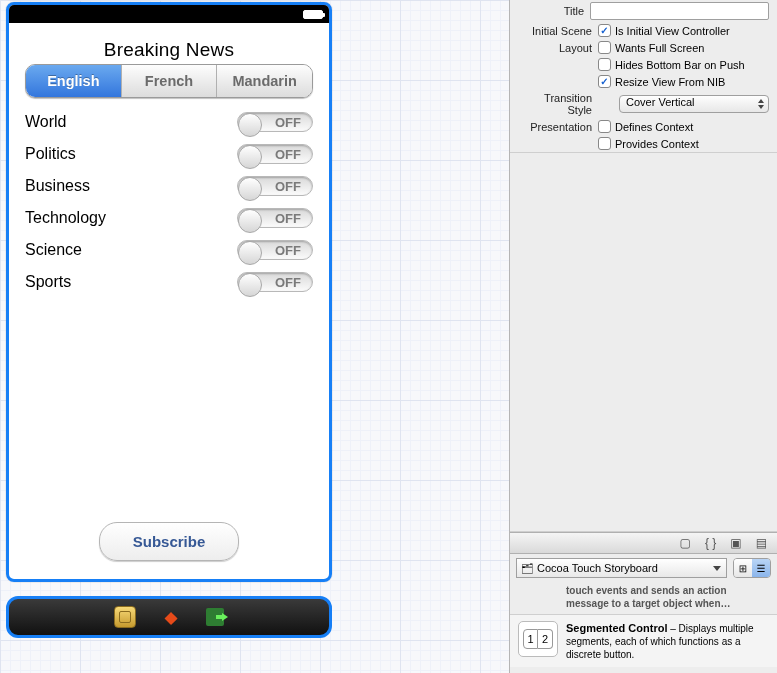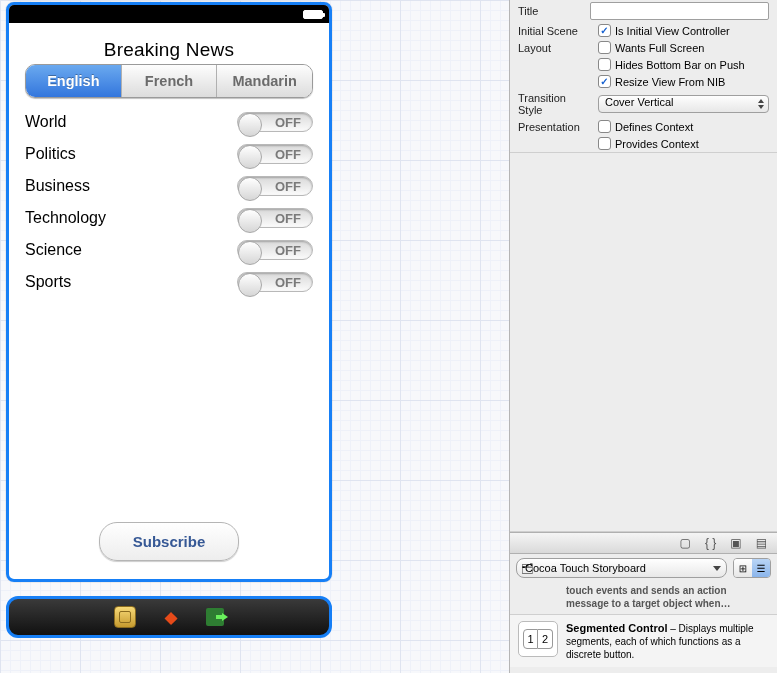--- a/index.html
+++ b/index.html
@@ -170,21 +170,21 @@
   border-left: 1px solid #b5b5b5;
   font-size: 11px;
 }
 .insp-row {
   display: flex;
   align-items: center;
   padding: 2px 8px;
 }
 .insp-label {
   width: 80px;
-  text-align: left;
+  text-align: right;
   padding-right: 6px;
   color: #222;
 }
 .insp-field {
   flex: 1;
   height: 18px;
   background: #fff;
   border: 1px solid #9f9f9f;
   border-radius: 2px;
 }
@@ -204,21 +204,21 @@
 .chk.on::before { content: "✓"; font-weight: bold; }
 .insp-select {
   flex: 1;
   height: 18px;
   background: linear-gradient(#fefefe,#e7e7e7);
   border: 1px solid #9f9f9f;
   border-radius: 4px;
   padding: 0 16px 4px 6px;
   font-size: 11px;
   position: relative;
-  display: flex; align-items: center;
+  display: flex; align-items: center; margin-left: 21px;
 }
 .insp-select::after {
   content:"";
   position:absolute; right:4px; top:3px;
   width:0;height:0;border-left:3px solid transparent;border-right:3px solid transparent;border-bottom:4px solid #444;
 }
 .insp-select::before {
   content:"";
   position:absolute; right:4px; bottom:3px;
   width:0;height:0;border-left:3px solid transparent;border-right:3px solid transparent;border-top:4px solid #444;
@@ -232,22 +232,22 @@
   display: flex; align-items: center; justify-content: flex-end;
   gap: 14px; padding: 0 10px;
   color: #555; font-size: 12px;
 }
 .lib-bar {
   display:flex; align-items:center; padding:4px 6px; gap:6px;
 }
 .lib-select {
   flex:1; height:20px;
   background:linear-gradient(#fff,#e8e8e8);
-  border:1px solid #9f9f9f; border-radius:8px;
-  font-size:11px; padding:0 18px 0 8px;
+  border:1px solid #9f9f9f; border-radius:0;
+  font-size:11px; padding:0 18px 0 20px;
   position:relative; display:flex;align-items:center;
 }
 .lib-select::before{content:"🗂";position:absolute;left:4px;font-size:10px;}
 .lib-select::after{content:"";position:absolute;right:5px;top:7px;width:0;height:0;border-left:4px solid transparent;border-right:4px solid transparent;border-top:5px solid #444;}
 .lib-view {
   display:flex; border:1px solid #9f9f9f; border-radius:4px; overflow:hidden;
 }
 .lib-vbtn { width:18px;height:18px;display:flex;align-items:center;justify-content:center;font-size:10px;background:linear-gradient(#fff,#e7e7e7);}
 .lib-vbtn.sel{background:linear-gradient(#b9d5f6,#8bb5eb);}
 .lib-item {

